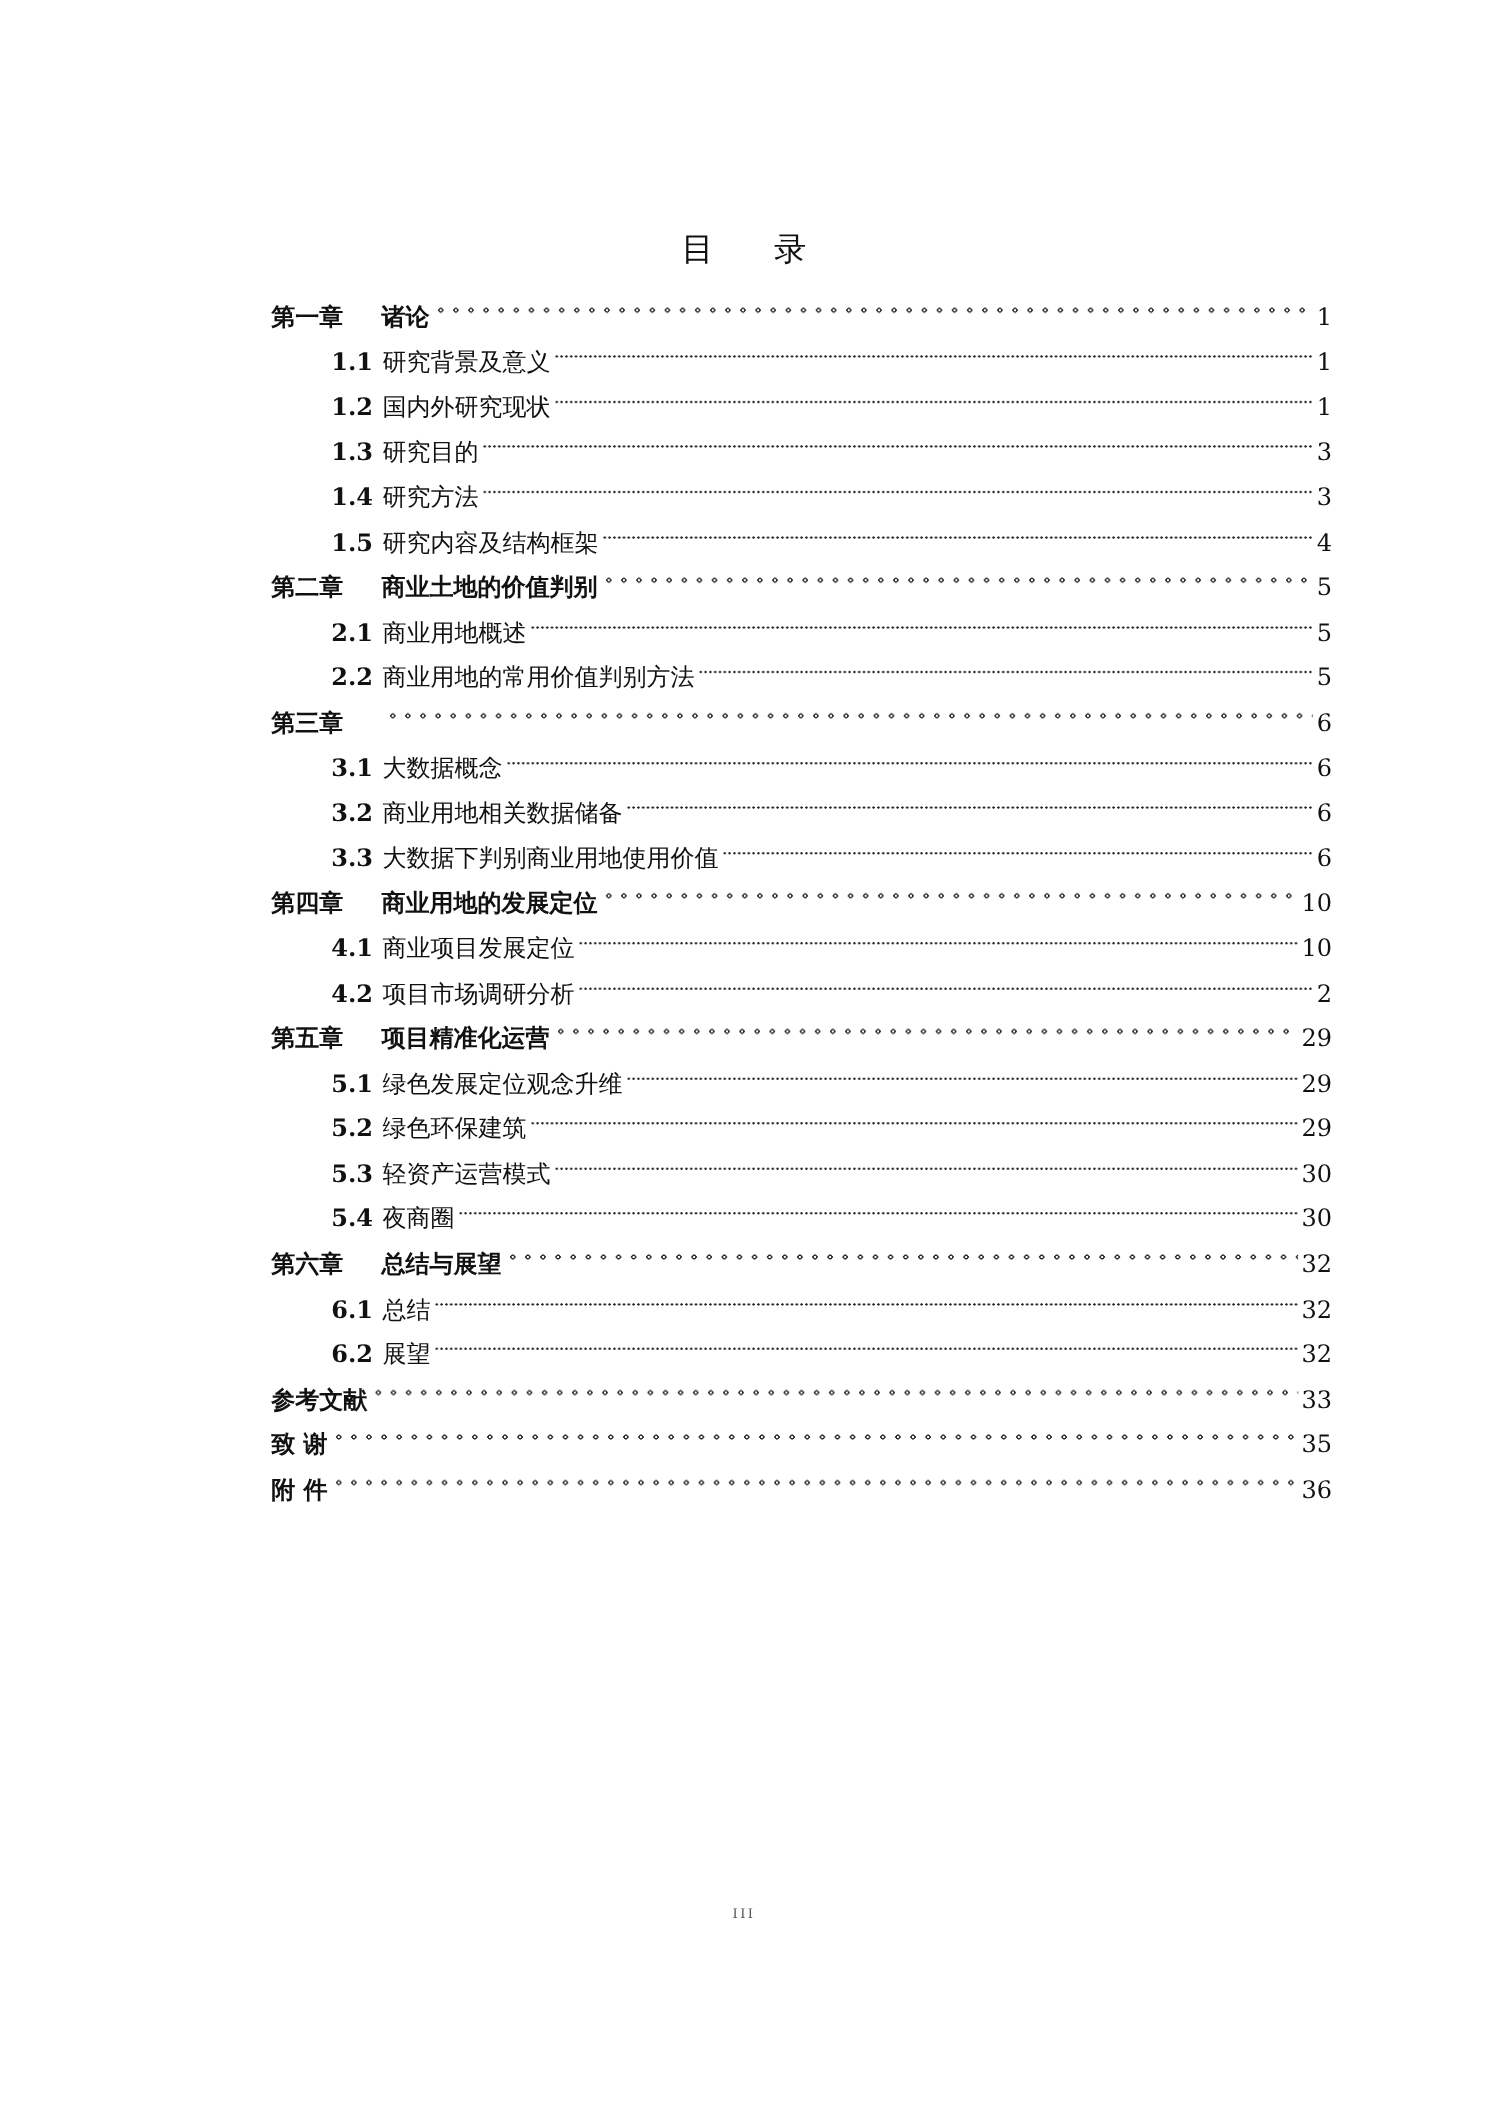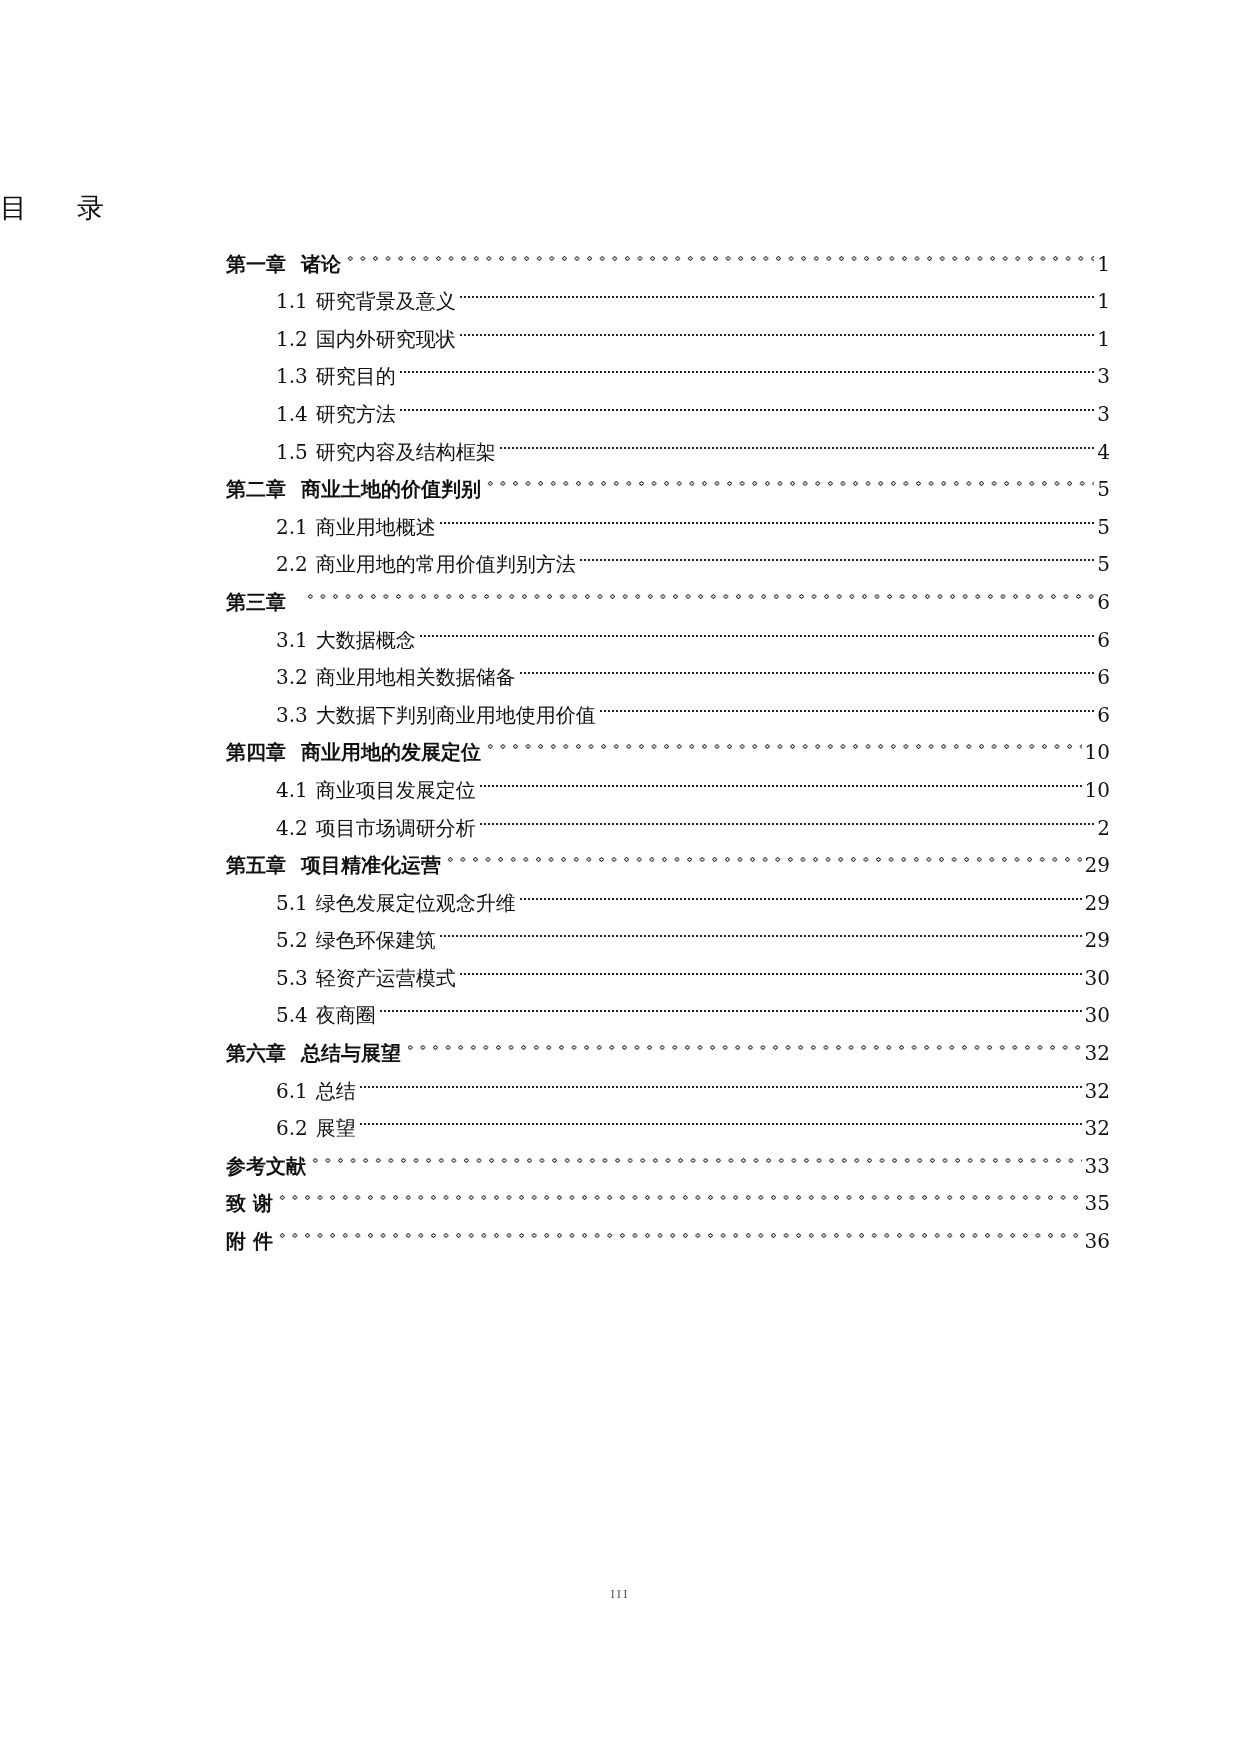--- a/index.html
+++ b/index.html
@@ -1,27 +1,27 @@
 <!DOCTYPE html>
 <html><head>
   <meta charset="utf-8">
   <style>
     html, body { margin: 0; padding: 0; background: #ffffff; }
     body { width: 1240px; height: 1754px; position: relative; overflow: hidden;
            font-family: "DejaVu Serif", "Liberation Serif", serif; color: #111; }
-    .title { position: absolute; top: 190px; left: 0; width: 1240px; 
+    .title { position: absolute; top: 190px; left: 0; width: 1240px; text-align: center;
              font-family: "DejaVu Sans", sans-serif; font-size: 27px; letter-spacing: 0; }
     .title span { display: inline-block; }
     .title .gap { width: 50px; }
     .toc { position: absolute; top: 233px; left: 226px; width: 884px; }
     .row { display: flex; align-items: baseline; height: 37.6px; line-height: 37.6px; white-space: nowrap; }
     .row.section { padding-left: 50px; font-size: 20px; }
     .row.chapter { font-size: 20px; font-weight: bold; font-family: "DejaVu Sans", sans-serif; }
-    .row .num { margin-right: 8px; font-family: "DejaVu Serif", serif; font-weight: normal; }
-    .row.chapter .label-prefix { margin-right: 15px; }
+    .row .num { margin-right: 8px; font-family: "DejaVu Serif", serif; font-weight: bold; }
+    .row.chapter .label-prefix { margin-right: 32px; }
     .row .label { flex: 0 0 auto; }
     .row .leader { flex: 1 1 auto; overflow: hidden; position: relative; height: 37.6px; margin: 0 3px; }
     .row.section .leader::after {
       content: ""; position: absolute; left: 0; right: 0; bottom: 10px; height: 2px;
       background-image: radial-gradient(circle, #222 0.9px, transparent 1.1px);
       background-size: 4px 2px; background-repeat: repeat-x;
     }
     .row.chapter .leader::after {
       content: ""; position: absolute; left: 0; right: 0; bottom: 10px; height: 5px;
       background-image: radial-gradient(circle, transparent 0.9px, #333 1.2px, #333 2px, transparent 2.3px);

